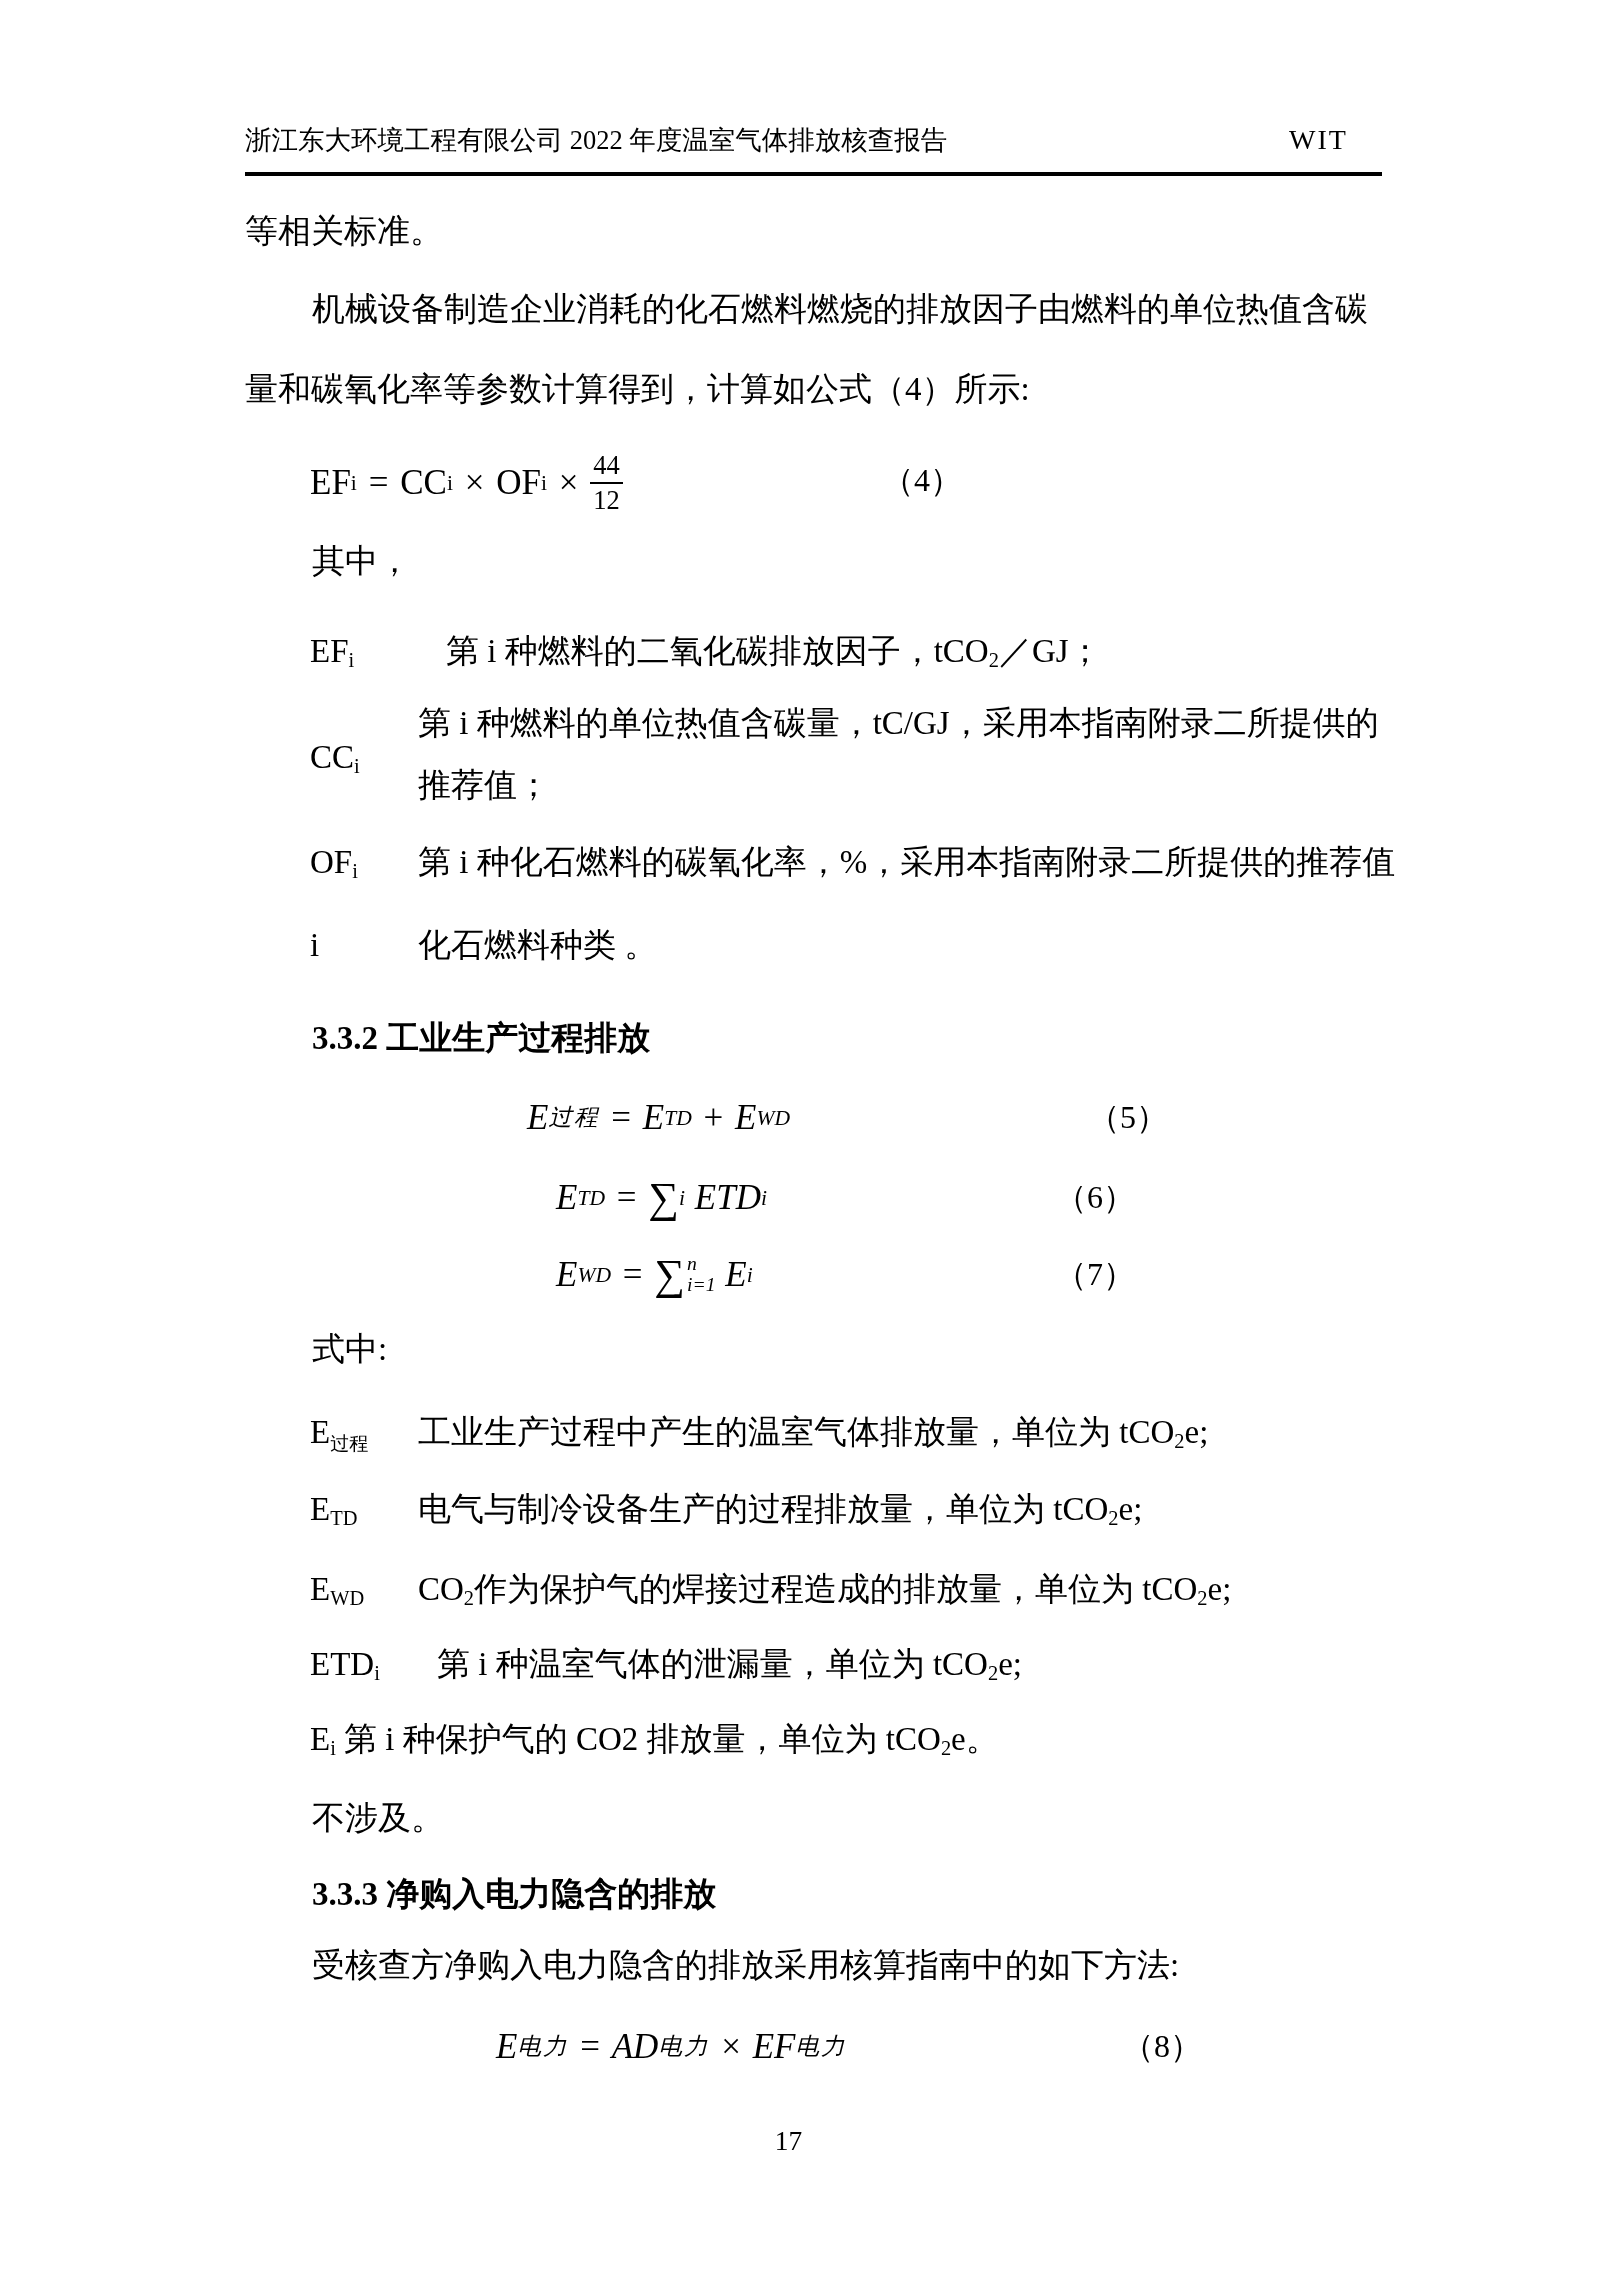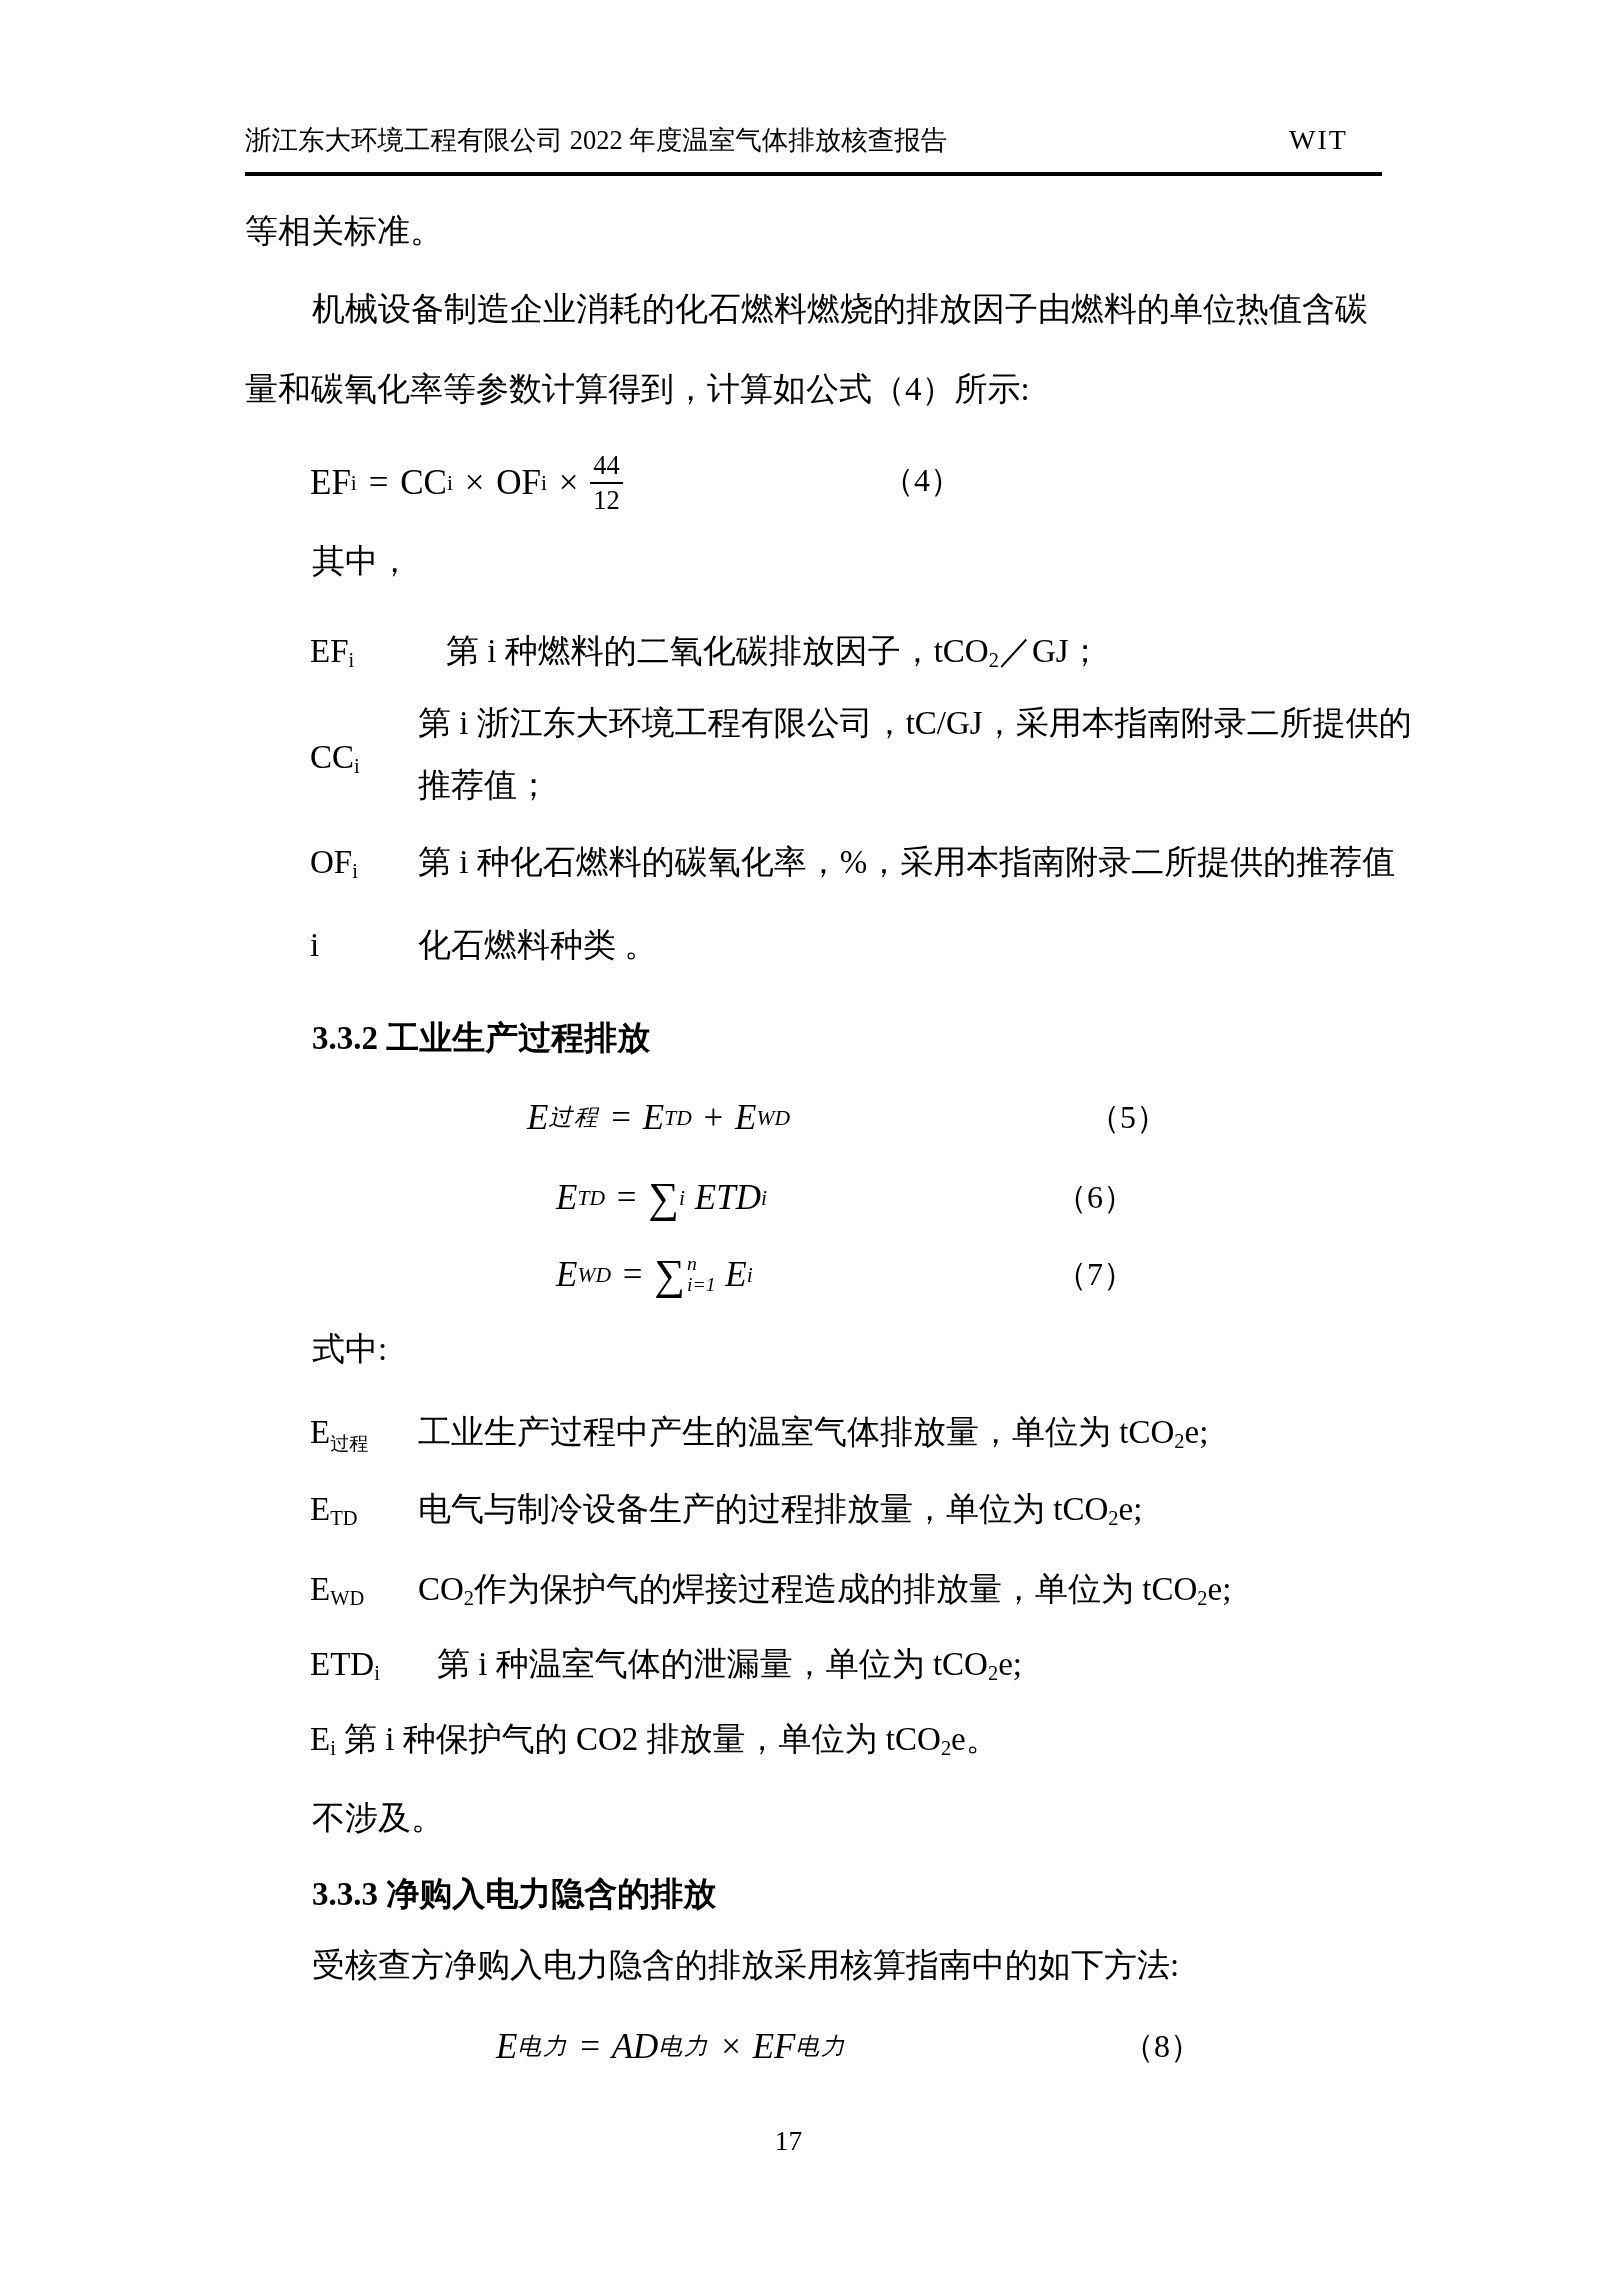--- a/index.html
+++ b/index.html
@@ -78,21 +78,21 @@
   </div>
   <div class="fnumber" style="top:459px;left:882px;">（4）</div>
 
   <div class="ln indent" style="top:540px;">其中，</div>
 
   <div class="ln def" style="top:630px;gap:28px;">
     <span class="dlbl"><span>EF</span><sub>i</sub></span>
     <span><span>第 i 种燃料的二氧化碳排放因子，tCO</span><sub>2</sub><span>／GJ；</span></span>
   </div>
 
-  <div class="ln" style="top:702px;left:418px;">第 i 浙江东大环境工程有限公司，tC/GJ，采用本指南附录二所提供的</div>
+  <div class="ln" style="top:702px;left:418px;">第 i 种燃料的单位热值含碳量，tC/GJ，采用本指南附录二所提供的</div>
   <div class="ln" style="top:736px;left:310px;"><span>CC</span><sub>i</sub></div>
   <div class="ln" style="top:764px;left:418px;">推荐值；</div>
 
   <div class="ln def" style="top:841px;">
     <span class="dlbl"><span>OF</span><sub>i</sub></span>
     <span>第 i 种化石燃料的碳氧化率，%，采用本指南附录二所提供的推荐值</span>
   </div>
 
   <div class="ln def" style="top:924px;">
     <span class="dlbl"><span>i</span></span>

